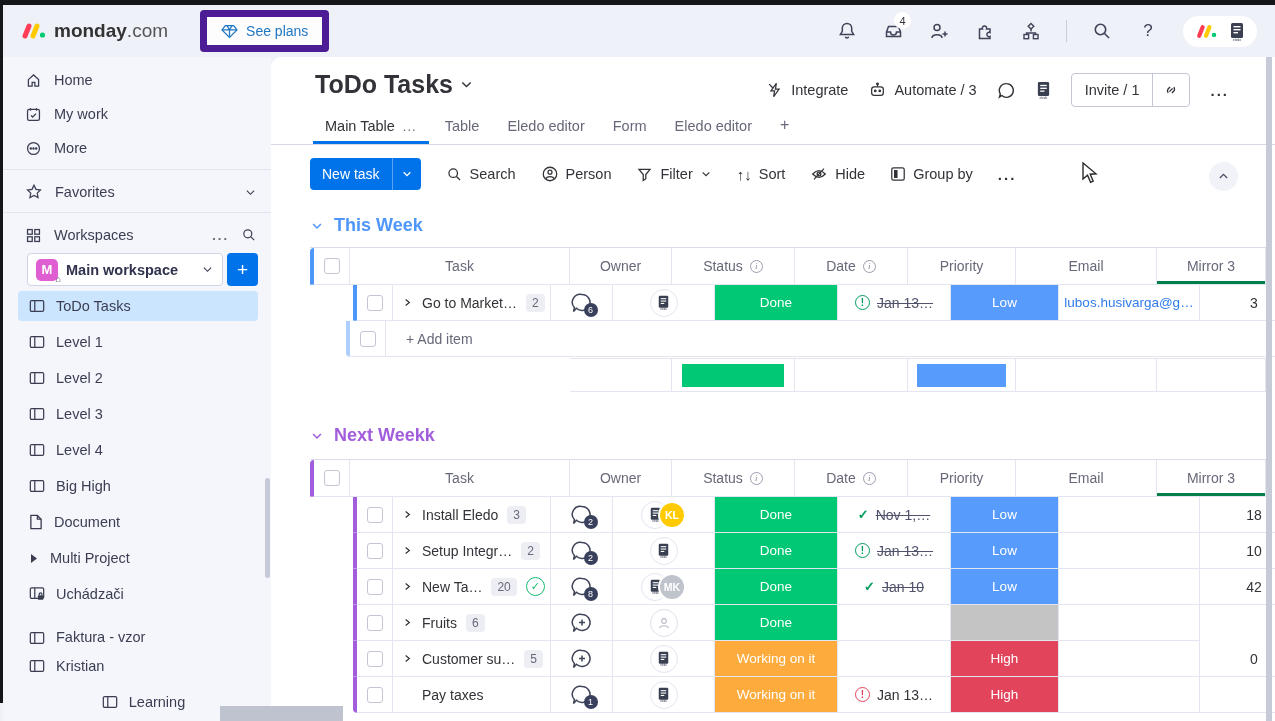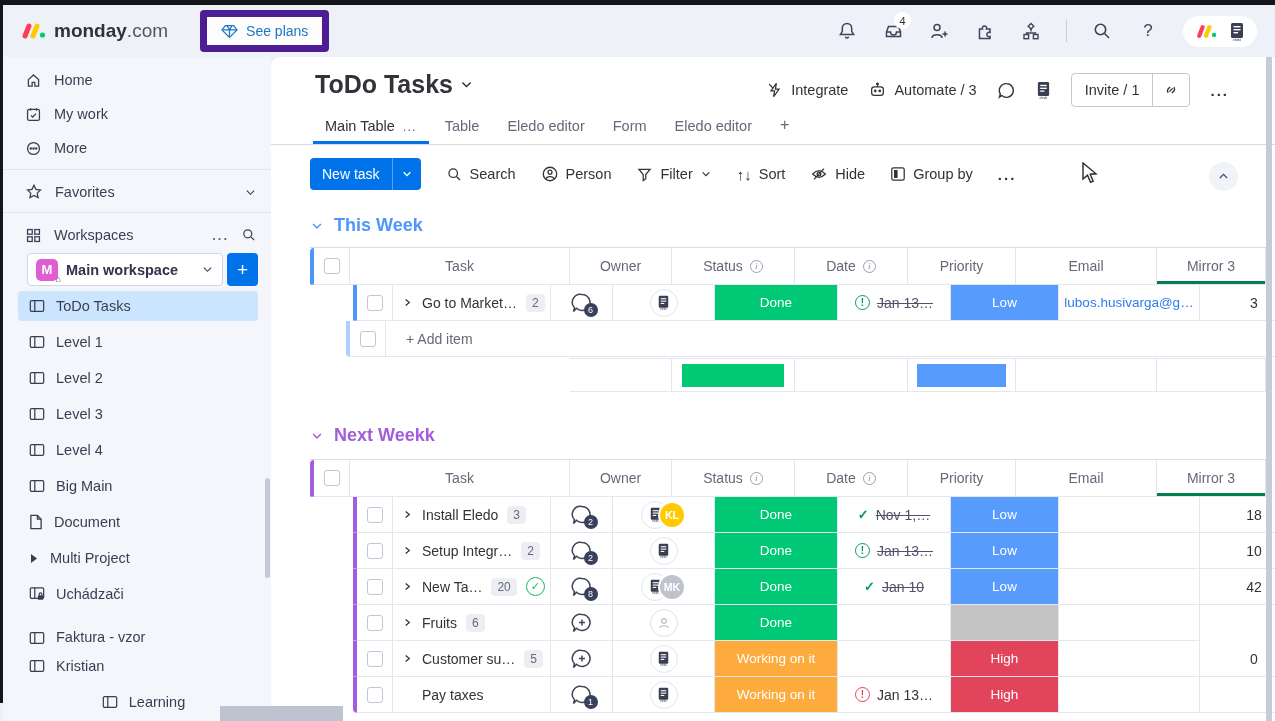--- a/index.html
+++ b/index.html
@@ -280,21 +280,21 @@
         <rect x="1.5" y="1.5" width="15" height="12" rx="1.5"></rect>
         <line x1="6.5" y1="1.5" x2="6.5" y2="13.5"></line>
       </svg>
     <span>Level 4</span>
   </div>
   <div class="sboard" style="top:414px;">
     <svg width="16" height="14" viewBox="0 0 18 15" fill="none" stroke="#3b3e52" stroke-width="1.4">
         <rect x="1.5" y="1.5" width="15" height="12" rx="1.5"></rect>
         <line x1="6.5" y1="1.5" x2="6.5" y2="13.5"></line>
       </svg>
-    <span>Big Main</span>
+    <span>Big High</span>
   </div>
   <div class="sboard" style="top:450px;">
     <svg width="14" height="16" viewBox="0 0 15 17" fill="none" stroke="#3b3e52" stroke-width="1.4">
         <path d="M2 1.5 h7 l4 4 v10 H2 z"></path>
         <path d="M9 1.5 v4 h4"></path>
       </svg>
     <span>Document</span>
   </div>
   <div class="sboard" style="top:486px;">
     <svg width="10" height="11" viewBox="0 0 10 11">

